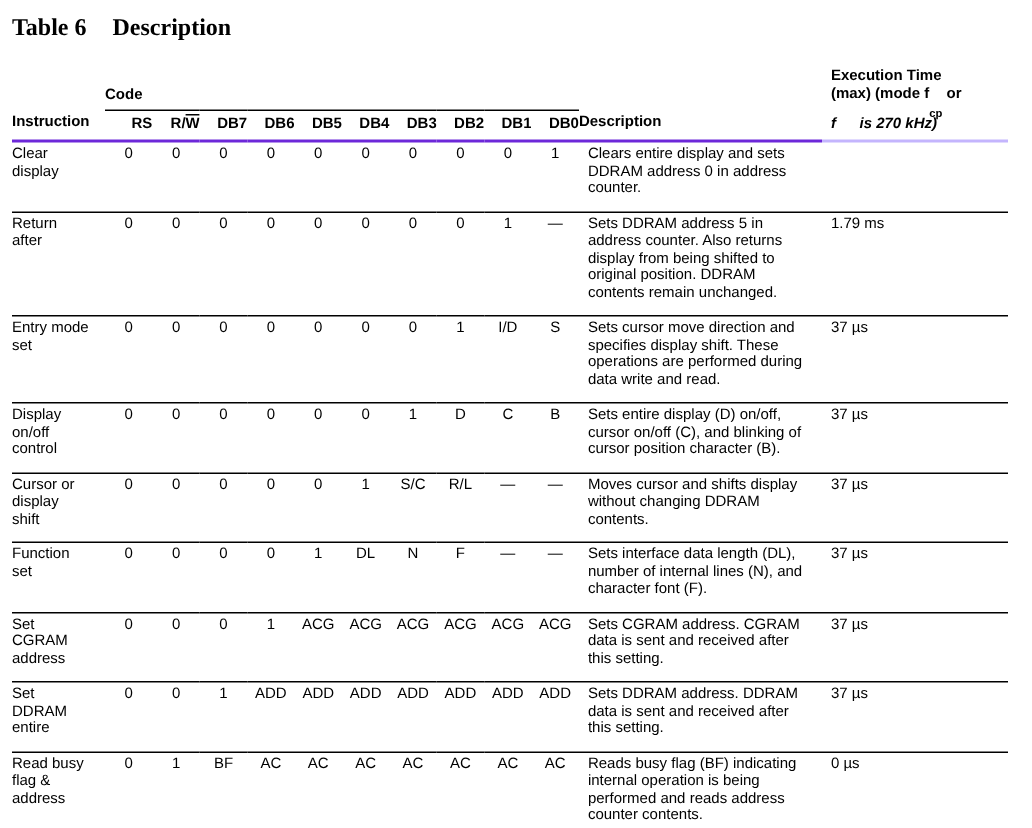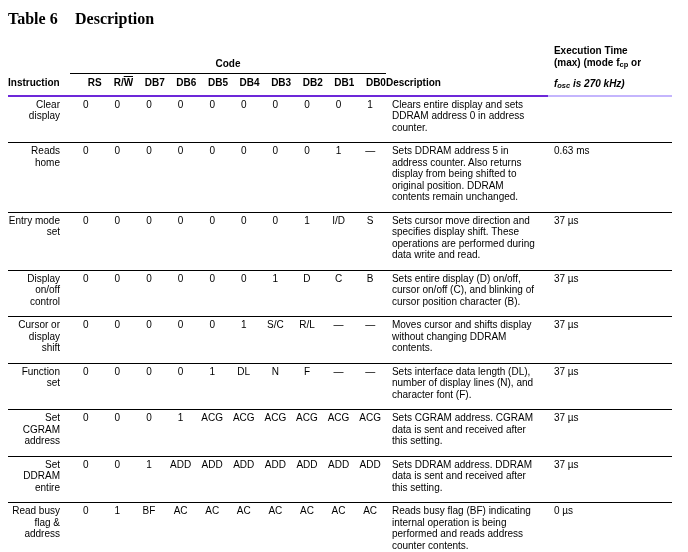--- a/index.html
+++ b/index.html
@@ -37,48 +37,47 @@
   th, td {
     vertical-align: top;
     text-align: left;
     padding: 0;
     font-weight: normal;
     overflow: hidden;
   }
 
   
   .code-cell {
-    text-align: center;
     font-weight: bold;
     border-bottom: 1.5px solid #000;
     padding: 13px 0 3px 0;
   }
   tr.hdr-row th {
     font-weight: bold;
     border-bottom: 2px solid #6d28d9;
     padding: 3px 0 5px 0;
   }
   tr.hdr-row th.bit { text-align: right; }
   .exec-hdr {
     font-weight: bold;
     border-bottom: 2px solid #c4b5fd;
     vertical-align: top;
     padding: 0 0 4px 6px;
   }
   .exec-line3 { margin-top: 9px; font-style: italic; }
   .ov { text-decoration: overline; }
-  .sub { font-size: 7.5px; position: relative; top: 1px; }
+  .sub { font-size: 7.5px; position: relative; top: 13px; }
 
   
   tbody td {
     border-bottom: 1.6px solid #000;
     padding: 2px 0 9px 0;
   }
   tbody tr:last-child td { border-bottom: 3px solid #000; }
-  td.instr { padding-right: 10px; text-align: right; }
+  td.instr { padding-right: 10px; }
   td.bit   { text-align: center; }
   td.desc  { padding-left: 6px; padding-right: 10px; margin-top: 36px; }
   td.time  { padding-left: 6px; }
 </style>
 </head>
 <body>
 
 <div class="page">
 
   <div class="doc-title">
@@ -139,33 +138,33 @@
     <td class="bit">0</td>
     <td class="bit">0</td>
     <td class="bit">0</td>
     <td class="bit">0</td>
     <td class="bit">1</td>
     <td class="desc">Clears entire display and sets DDRAM address 0 in address counter.</td>
     <td class="time"></td>
   </tr>
 
   <tr>
-    <td class="instr">Reads home</td>
+    <td class="instr">Return after</td>
     <td class="bit">0</td>
     <td class="bit">0</td>
     <td class="bit">0</td>
     <td class="bit">0</td>
     <td class="bit">0</td>
     <td class="bit">0</td>
     <td class="bit">0</td>
     <td class="bit">0</td>
     <td class="bit">1</td>
     <td class="bit">—</td>
     <td class="desc">Sets DDRAM address 5 in address counter. Also returns display from being shifted to original position. DDRAM contents remain unchanged.</td>
-    <td class="time">0.63 ms</td>
+    <td class="time">1.79 ms</td>
   </tr>
 
   <tr>
     <td class="instr">Entry mode set</td>
     <td class="bit">0</td>
     <td class="bit">0</td>
     <td class="bit">0</td>
     <td class="bit">0</td>
     <td class="bit">0</td>
     <td class="bit">0</td>
@@ -214,21 +213,21 @@
     <td class="bit">0</td>
     <td class="bit">0</td>
     <td class="bit">0</td>
     <td class="bit">0</td>
     <td class="bit">1</td>
     <td class="bit">DL</td>
     <td class="bit">N</td>
     <td class="bit">F</td>
     <td class="bit">—</td>
     <td class="bit">—</td>
-    <td class="desc">Sets interface data length (DL), number of display lines (N), and character font (F).</td>
+    <td class="desc">Sets interface data length (DL), number of internal lines (N), and character font (F).</td>
     <td class="time">37 µs</td>
   </tr>
 
   <tr>
     <td class="instr">Set CGRAM address</td>
     <td class="bit">0</td>
     <td class="bit">0</td>
     <td class="bit">0</td>
     <td class="bit">1</td>
     <td class="bit">ACG</td>

